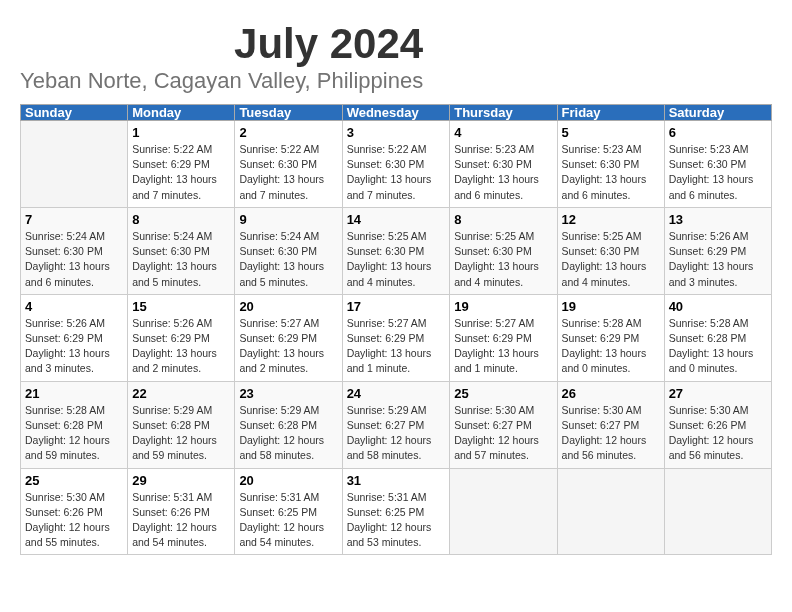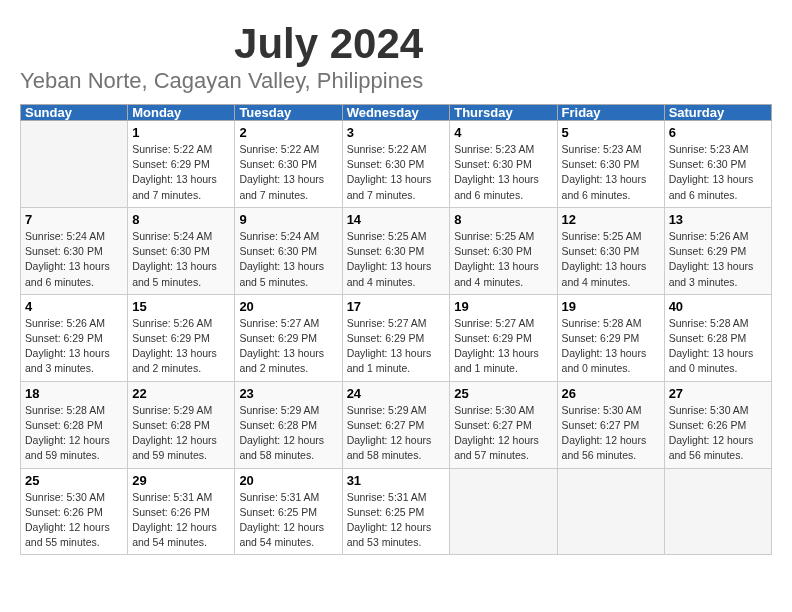--- a/index.html
+++ b/index.html
@@ -236,21 +236,21 @@
         </td>
         <td>
           <span class="day-number">40</span>
           <div class="day-info" style="white-space: pre-line;">Sunrise: 5:28 AM
 Sunset: 6:28 PM
 Daylight: 13 hours and 0 minutes.</div>
         </td>
       </tr>
       <tr>
         <td>
-          <span class="day-number">18</span>
+          <span class="day-number">21</span>
           <div class="day-info" style="white-space: pre-line;">Sunrise: 5:28 AM
 Sunset: 6:28 PM
 Daylight: 12 hours and 59 minutes.</div>
         </td>
         <td>
           <span class="day-number">22</span>
           <div class="day-info" style="white-space: pre-line;">Sunrise: 5:29 AM
 Sunset: 6:28 PM
 Daylight: 12 hours and 59 minutes.</div>
         </td>

